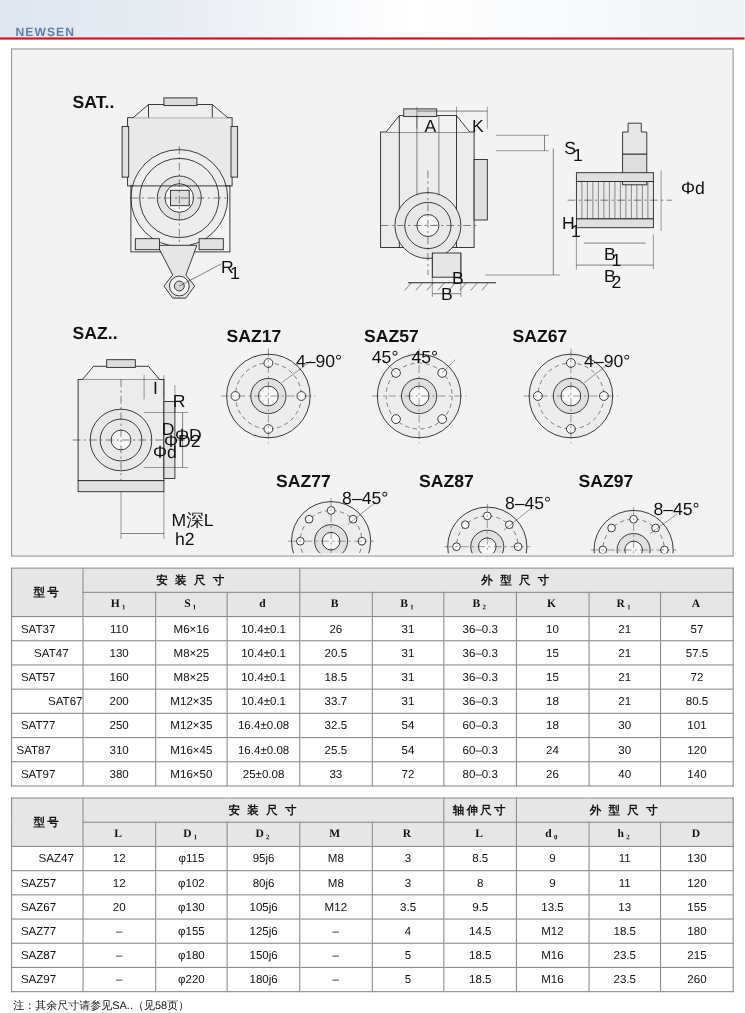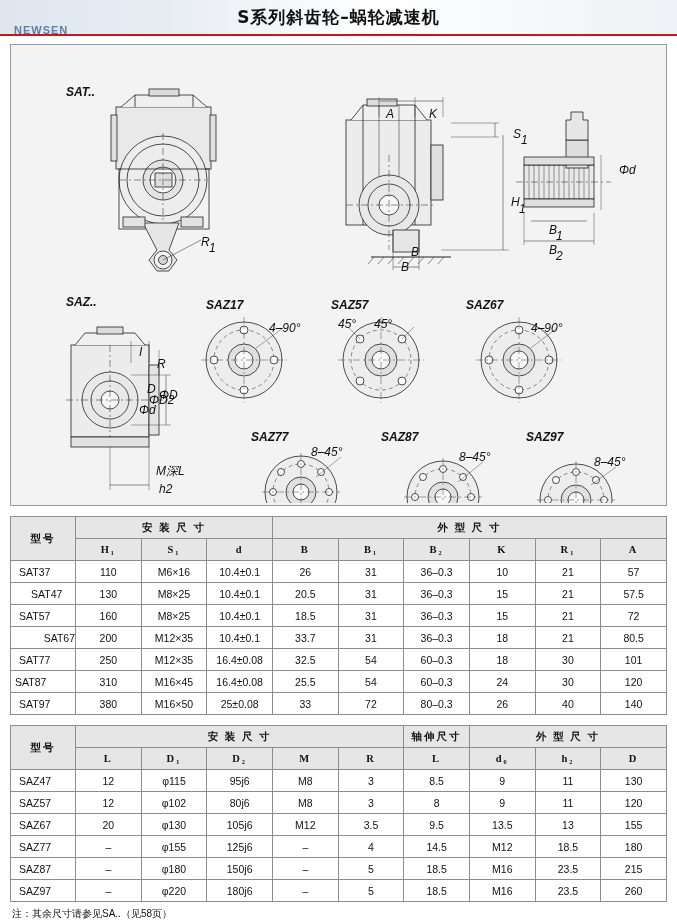--- a/index.html
+++ b/index.html
@@ -35,24 +35,23 @@
   
   .drawing{
     position:relative;
     margin:8px 10px 0 10px;
     height:460px;
     background:#f3f3f3;
     border:1px solid #9a9a9a;
   }
   .lbl{
     position:absolute;
-    font-size:12px;
+    font-size:16px;
     color:#111;
     font-family:"Liberation Sans", sans-serif;
-    font-style:italic;
   }
   .lbl.b{font-weight:bold;}
   svg{position:absolute;left:0;top:0;}
   
   .tbl-wrap{margin:10px 10px 0 10px;}
   table{
     border-collapse:collapse;
     width:100%;
     font-size:10.5px;
     table-layout:fixed;
@@ -73,21 +72,20 @@
   .note{
     margin:5px 12px 0 12px;
     font-size:10px;
     color:#111;
   }
 </style>
 </head>
 <body>
 
 <div class="header">
-  <div class="title">S系列斜齿轮–蜗轮减速机</div>
   <div class="brand">NEWSEN</div>
 </div>
 
 <div class="drawing">
   <svg width="655" height="458" viewBox="0 0 655 458">
     <g stroke="#222" fill="none" stroke-width="0.8">
 
       <rect x="105" y="62" width="95" height="62" fill="#e9e9e9"></rect>
       <rect x="100" y="70" width="6" height="46" fill="#e0e0e0"></rect>
       <rect x="199" y="70" width="6" height="46" fill="#e0e0e0"></rect>
@@ -459,21 +457,21 @@
         <td>M</td>
         <td>R</td>
         <td>L</td>
         <td>d₀</td>
         <td>h₂</td>
         <td>D</td>
       </tr>
     </thead>
     <tbody id="t2body">
         <tr>
-          <td style="text-align: left; padding-left: 8px;">SAZ47</td>
+          <td style="text-align: left; padding-left: 24px;">SAZ47</td>
           <td>12</td>
           <td>φ115</td>
           <td>95j6</td>
           <td>M8</td>
           <td>3</td>
           <td>8.5</td>
           <td>9</td>
           <td>11</td>
           <td>130</td>
         </tr>

